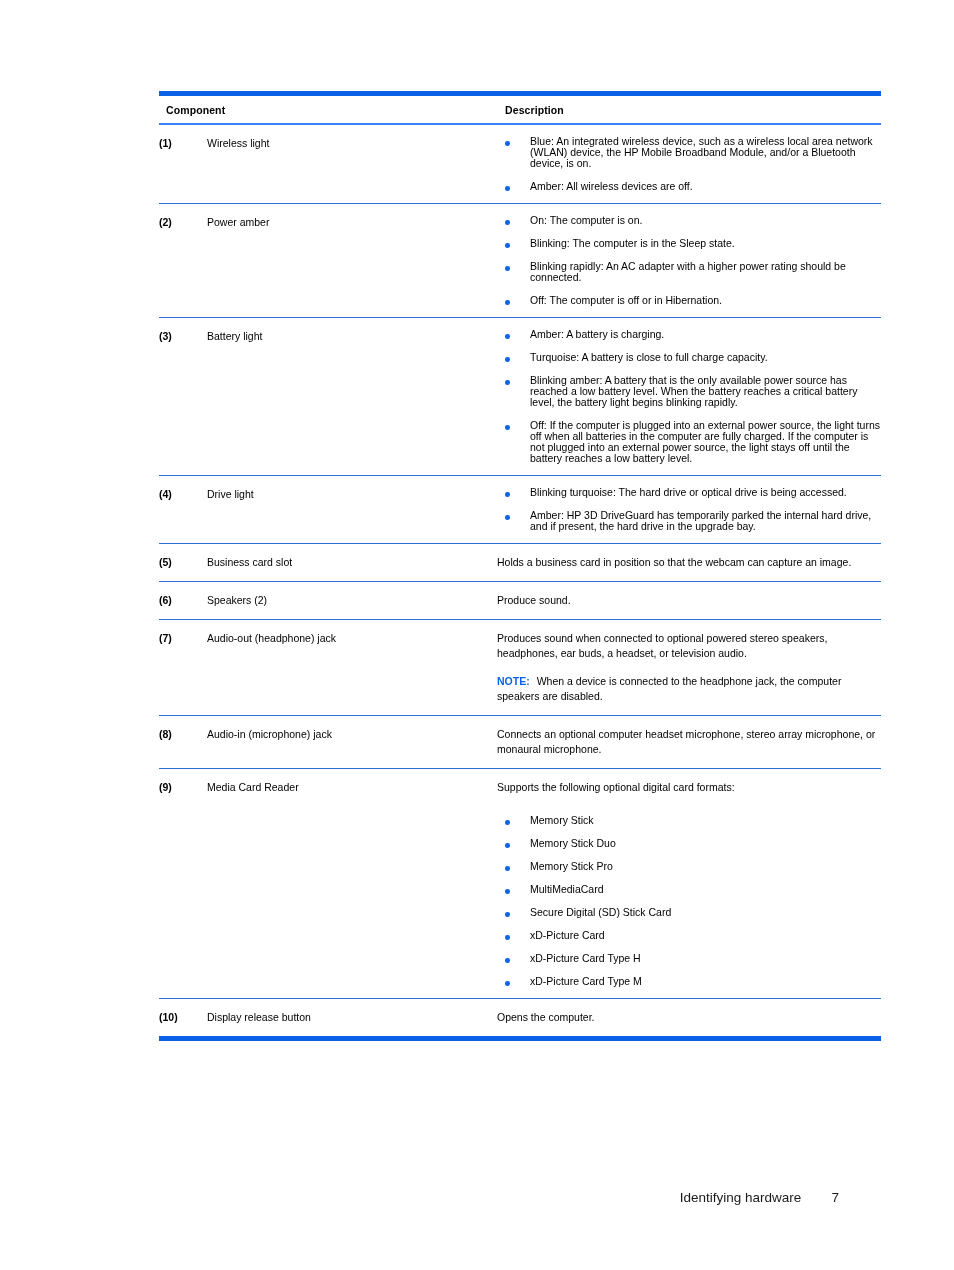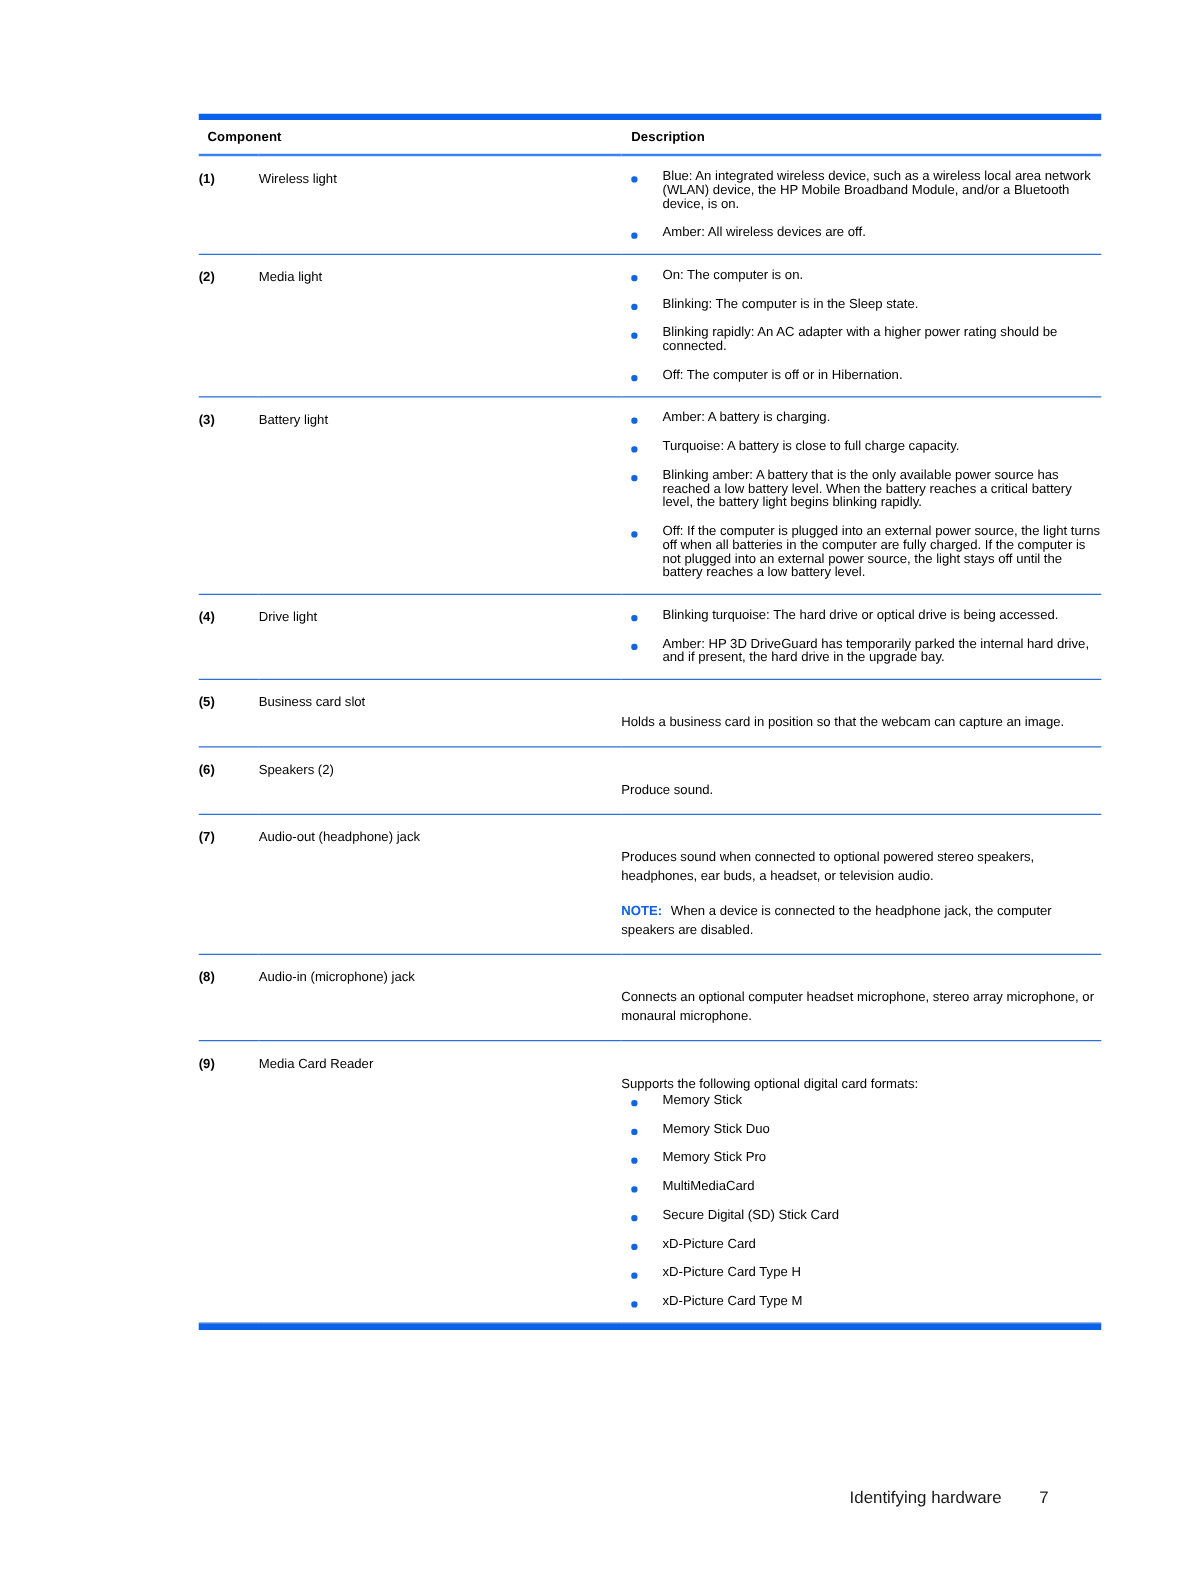--- a/index.html
+++ b/index.html
@@ -87,21 +87,21 @@
   }
   td.name {
     padding-right: 10px;
   }
   td.desc {
     padding-left: 8px;
   }
 
   
   .desc-para {
-    margin: 16px 0 0 0;
+    margin: 0 0 0 0;
     font-size: 10.5px;
     line-height: 15px;
   }
   ul.bullets {
     list-style: none;
     margin: 0;
     padding: 0;
   }
   ul.bullets li {
     position: relative;
@@ -116,21 +116,21 @@
   ul.bullets li .bdot {
     position: absolute;
     left: 8px;
     top: 5px;
     width: 4.5px;
     height: 4.5px;
     border-radius: 50%;
     background: #1166e0;
   }
   .desc-para + ul.bullets {
-    margin-top: 0;
+    margin-top: 20px;
   }
 
   .note-block {
     margin-top: 13px;
     font-size: 10.5px;
     line-height: 15px;
   }
   .note-label {
     color: #0b62e8;
     font-weight: bold;
@@ -183,21 +183,21 @@
             <td class="name">Wireless light</td>
             <td class="desc">
               <ul class="bullets">
                 <li><span class="bdot"></span><span>Blue: An integrated wireless device, such as a wireless local area network (WLAN) device, the HP Mobile Broadband Module, and/or a Bluetooth device, is on.</span></li>
                 <li><span class="bdot"></span><span>Amber: All wireless devices are off.</span></li>
               </ul>
             </td>
           </tr>
           <tr class="body-row">
             <td class="num">(2)</td>
-            <td class="name">Media light</td>
+            <td class="name">Power amber</td>
             <td class="desc">
               <ul class="bullets">
                 <li><span class="bdot"></span><span>On: The computer is on.</span></li>
                 <li><span class="bdot"></span><span>Blinking: The computer is in the Sleep state.</span></li>
                 <li><span class="bdot"></span><span>Blinking rapidly: An AC adapter with a higher power rating should be connected.</span></li>
                 <li><span class="bdot"></span><span>Off: The computer is off or in Hibernation.</span></li>
               </ul>
             </td>
           </tr>
           <tr class="body-row">
@@ -261,20 +261,27 @@
                 <li><span class="bdot"></span><span>Memory Stick Duo</span></li>
                 <li><span class="bdot"></span><span>Memory Stick Pro</span></li>
                 <li><span class="bdot"></span><span>MultiMediaCard</span></li>
                 <li><span class="bdot"></span><span>Secure Digital (SD) Stick Card</span></li>
                 <li><span class="bdot"></span><span>xD-Picture Card</span></li>
                 <li><span class="bdot"></span><span>xD-Picture Card Type H</span></li>
                 <li><span class="bdot"></span><span>xD-Picture Card Type M</span></li>
               </ul>
             </td>
           </tr>
+          <tr class="body-row last">
+            <td class="num">(10)</td>
+            <td class="name">Display release button</td>
+            <td class="desc">
+              <div class="desc-para">Opens the computer.</div>
+            </td>
+          </tr>
         </tbody>
     </table>
 
     <div class="rule-bottom"></div>
   </div>
 
   <div class="footer">
     <span class="chapter">Identifying hardware</span>
     <span class="pageno">7</span>
   </div>

